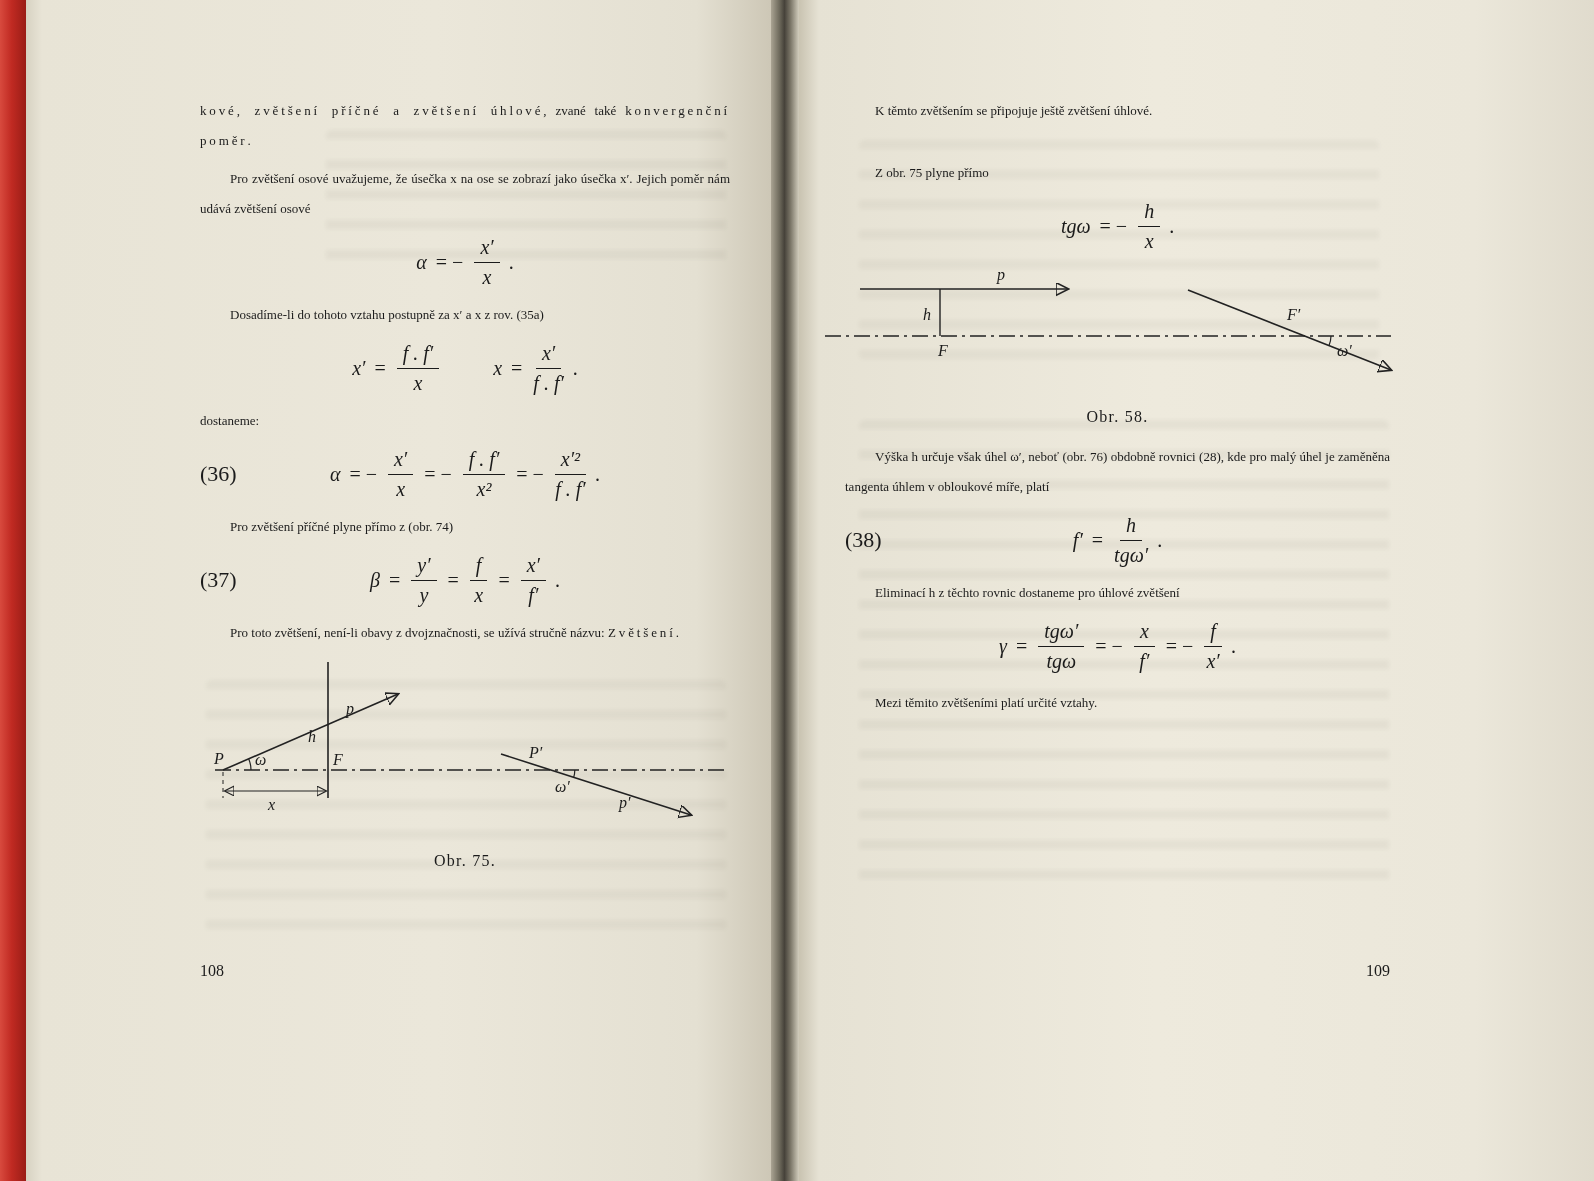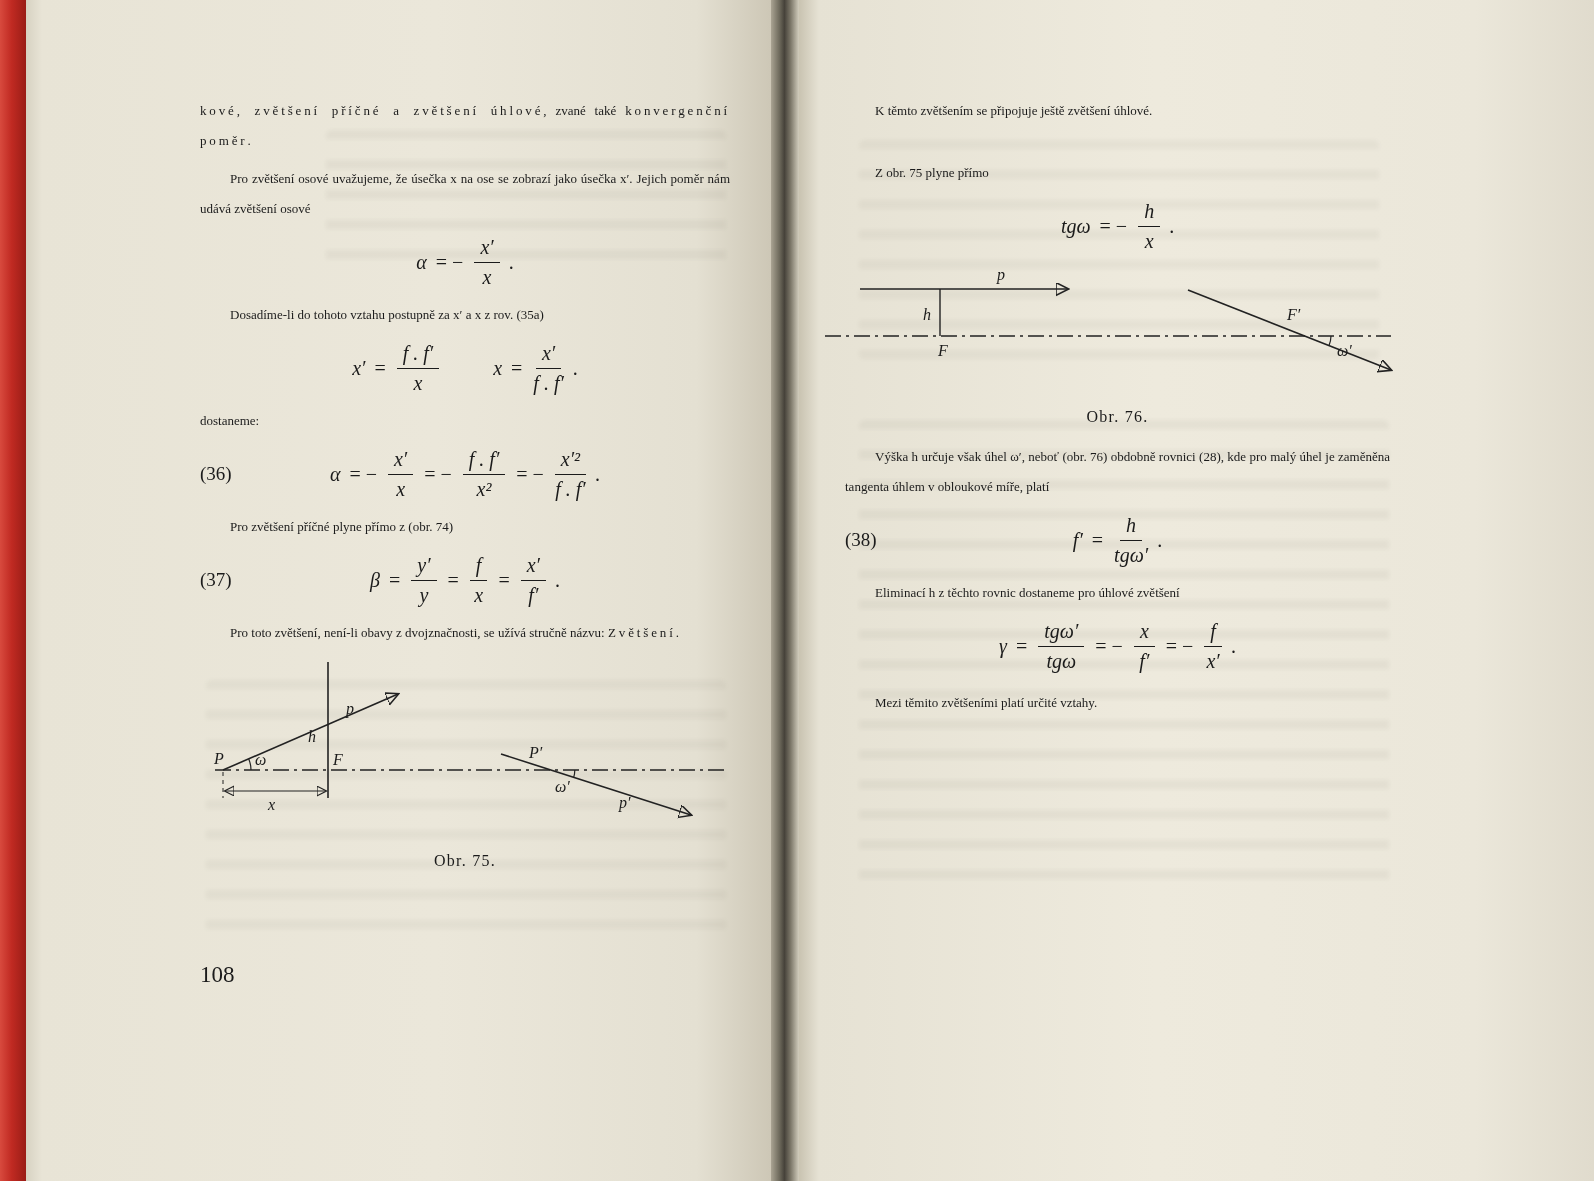--- a/index.html
+++ b/index.html
@@ -13,36 +13,36 @@
   .page-right{flex:1;background:linear-gradient(90deg,#c9c3b1 0px,#e6e2d4 20px,#eeeadd 45%,#ebe7da 85%,#e0dbcd 100%);}
   .text-block{position:absolute;top:96px;}
   .tb-left{left:174px;width:530px;}
   .tb-right{left:46px;width:545px;}
   .para{font-size:13px;line-height:30px;text-align:justify;margin:0;}
   .indent{text-indent:30px;}
   .sp{letter-spacing:.22em;}
   .mt4{margin-top:8px;} .mt8{margin-top:8px;} .mt14{margin-top:32px;} .mt16{margin-top:16px;}
   .eq{position:relative;display:flex;justify-content:center;align-items:center;
       margin:12px 0;min-height:52px;font-size:20px;}
-  .eq-label{position:absolute;left:0;top:50%;transform:translateY(-50%);font-style:normal;font-size:19px;}
+  .eq-label{position:absolute;left:0;top:50%;transform:translateY(-50%);font-style:normal;font-size:22px;}
   .eq-body{display:inline-flex;align-items:center;font-style:italic;}
   .var{font-style:italic;}
   .rel{font-style:normal;margin:0 9px;}
   .eq-end{font-style:normal;margin-left:7px;}
   .gap{display:inline-block;width:52px;}
   .frac{display:inline-flex;flex-direction:column;align-items:center;line-height:1.12;margin:0 2px;}
   .frac .num{display:block;padding:0 6px 3px;border-bottom:1.4px solid #1b1b1b;}
   .frac .den{display:block;padding-top:3px;}
   .figure{margin:10px 0 0 0;text-align:center;}
   .fig75-svg{margin-left:10px;}
   .fig76-svg{margin-left:-20px;}
   .fig-caption{font-size:16px;margin-top:5px;letter-spacing:.08em;text-align:center;}
   svg .lbl{font-family:"Liberation Serif", serif;font-style:italic;font-size:16px;fill:#1b1b1b;}
   svg line,svg path{stroke:#222;fill:none;}
-  .page-num{position:absolute;top:962px;font-size:23px;}
+  .page-num{position:absolute;top:962px;font-size:16px;}
   .pn-left{left:174px;}
   .pn-right{left:46px;width:545px;text-align:right;}
   .bleed{position:absolute;pointer-events:none;border-radius:6px;
          background:repeating-linear-gradient(180deg,rgba(95,90,75,.14) 0 9px,transparent 9px 30px);
          filter:blur(2px);}
   .bl1{left:300px;top:130px;width:400px;height:140px;opacity:.45;}
   .bl2{left:180px;top:680px;width:520px;height:260px;opacity:.4;}
   .bl3{left:60px;top:140px;width:520px;height:220px;opacity:.4;}
   .bl4{left:60px;top:420px;width:530px;height:480px;opacity:.45;}
 </style>
@@ -231,21 +231,21 @@
           <line x1="363" y1="26" x2="566" y2="106" stroke-width="1.6" marker-end="url(#ar2)"></line>
 
           <path d="M 506 72 A 26 26 0 0 1 504 81.5" stroke-width="1.2"></path>
 
           <text class="lbl" x="172" y="16">p</text>
           <text class="lbl" x="98" y="56">h</text>
           <text class="lbl" x="113" y="92">F</text>
           <text class="lbl" x="462" y="56">F′</text>
           <text class="lbl" x="512" y="92">ω′</text>
         </svg>
-        <figcaption class="fig-caption">Obr. 76.</figcaption>
+        <figcaption class="fig-caption">Obr. 58.</figcaption>
       </figure>
 
       <p class="para indent mt16">Výška h určuje však úhel ω′, neboť (obr. 76) obdobně rovnici (28), kde pro malý úhel je zaměněna tangenta úhlem v obloukové míře, platí</p>
 
       <div class="eq">
         <span class="eq-label">(38)</span>
         <span class="eq-body">
           <span class="var">f′</span>
           <span class="rel">=</span>
           <span class="frac">
@@ -277,15 +277,16 @@
             <span class="den">x′</span>
           </span>
           <span class="eq-end">.</span>
         </span>
       </div>
 
       <p class="para indent mt16">Mezi těmito zvětšeními platí určité vztahy.</p>
 
     </div>
 
+    <div class="page-num pn-right">109</div>
   </div>
 
 </div>
 
 </body></html>

